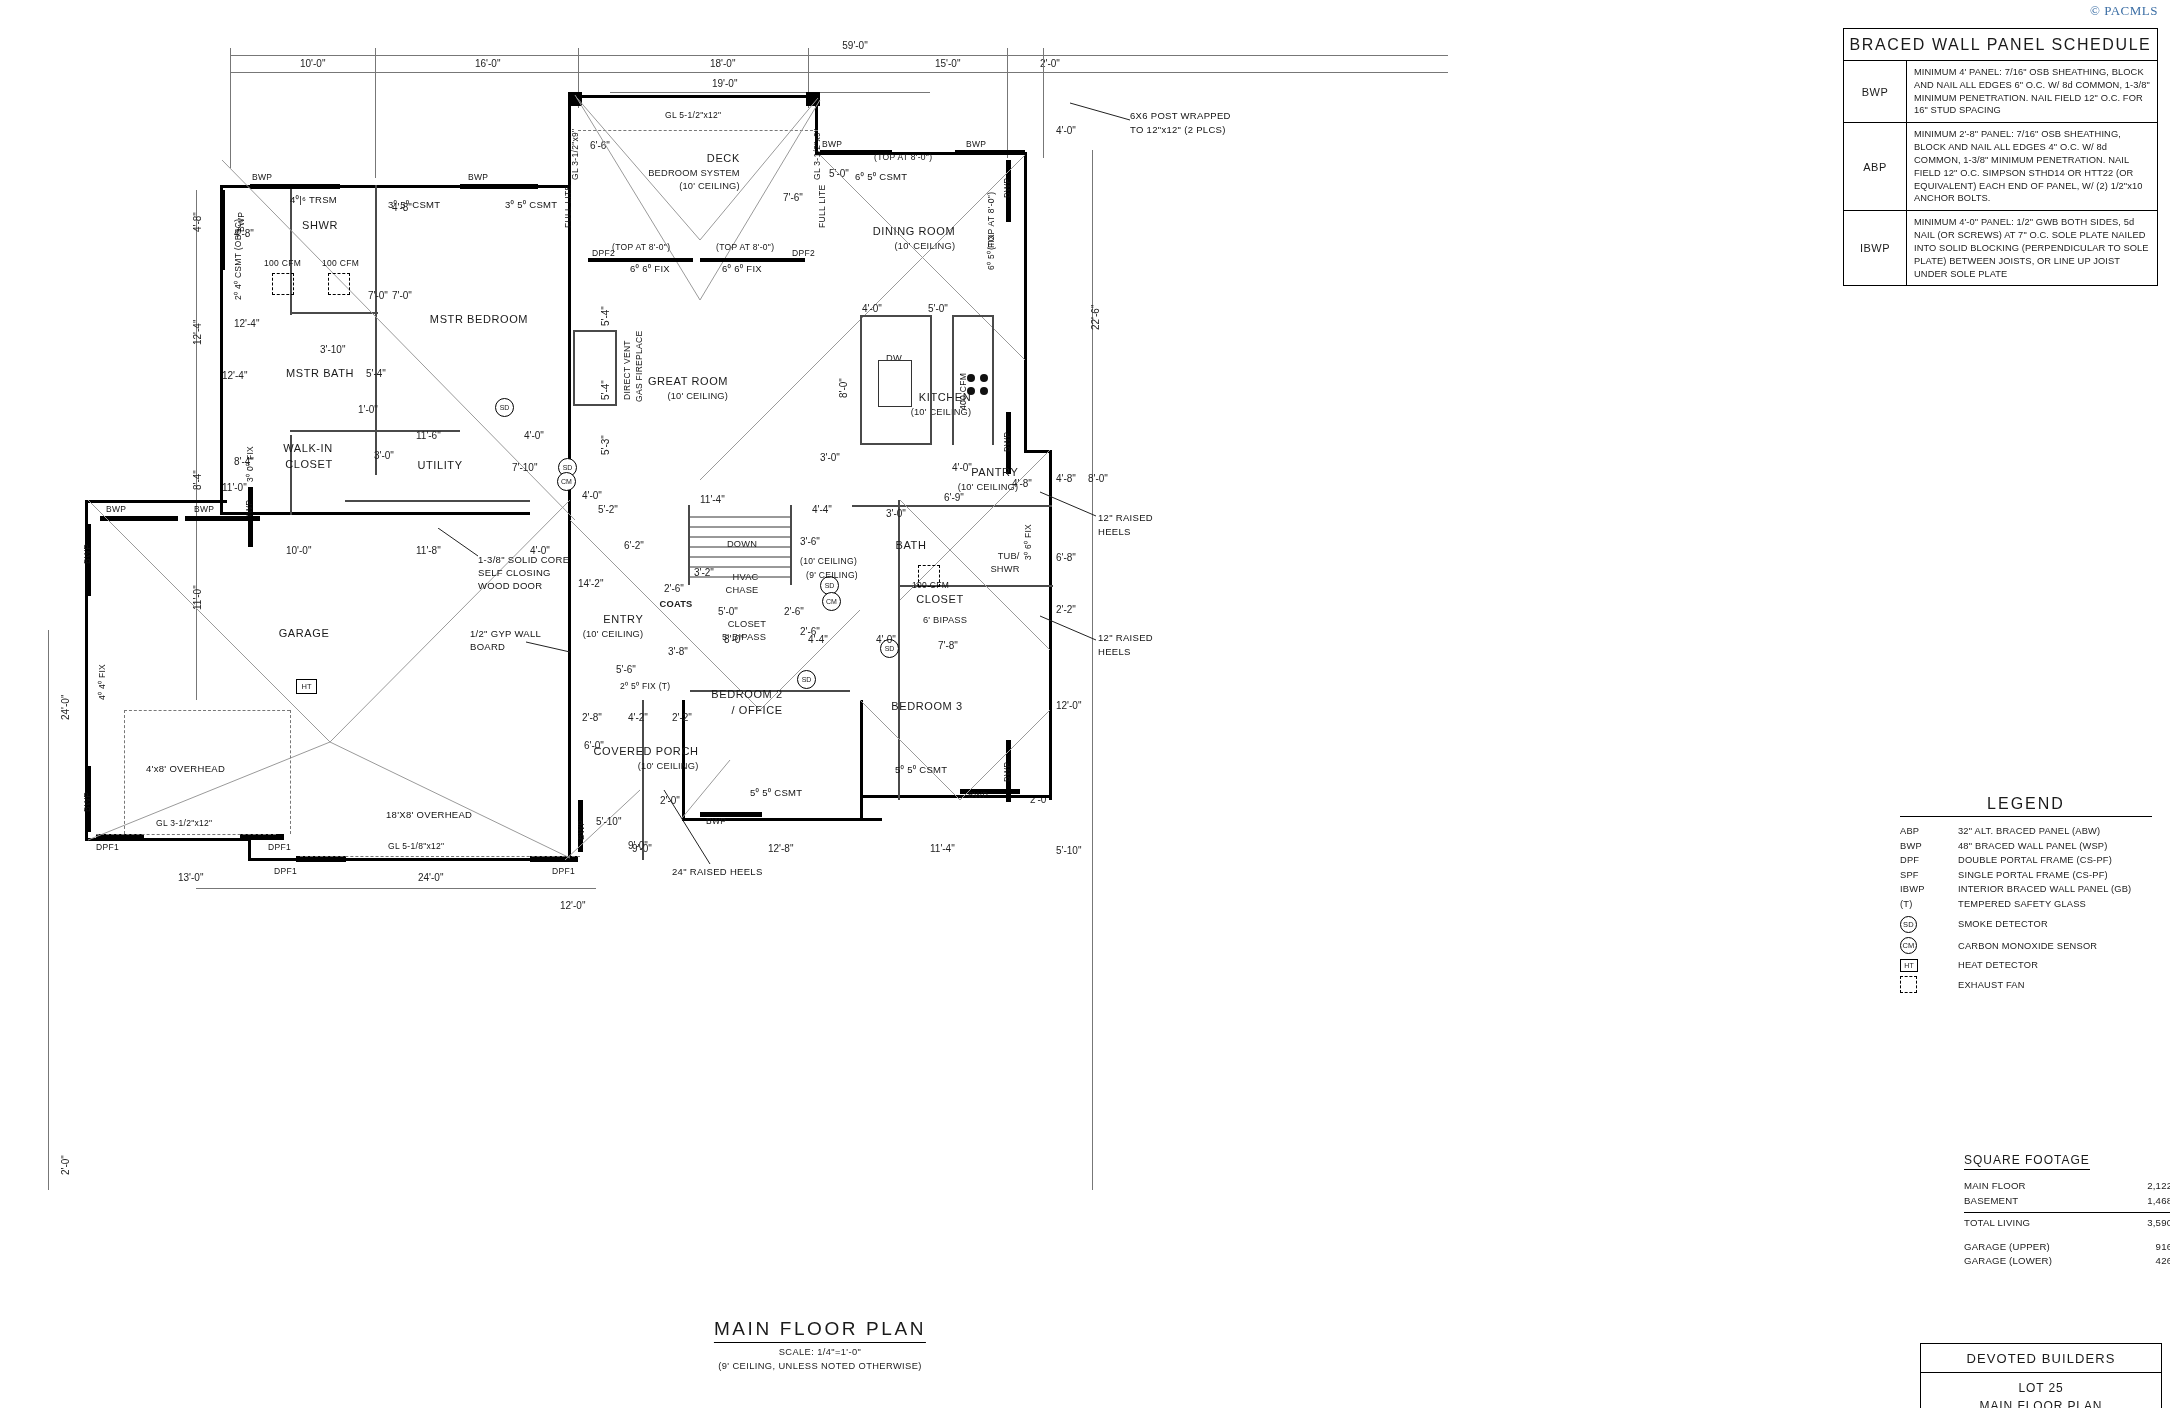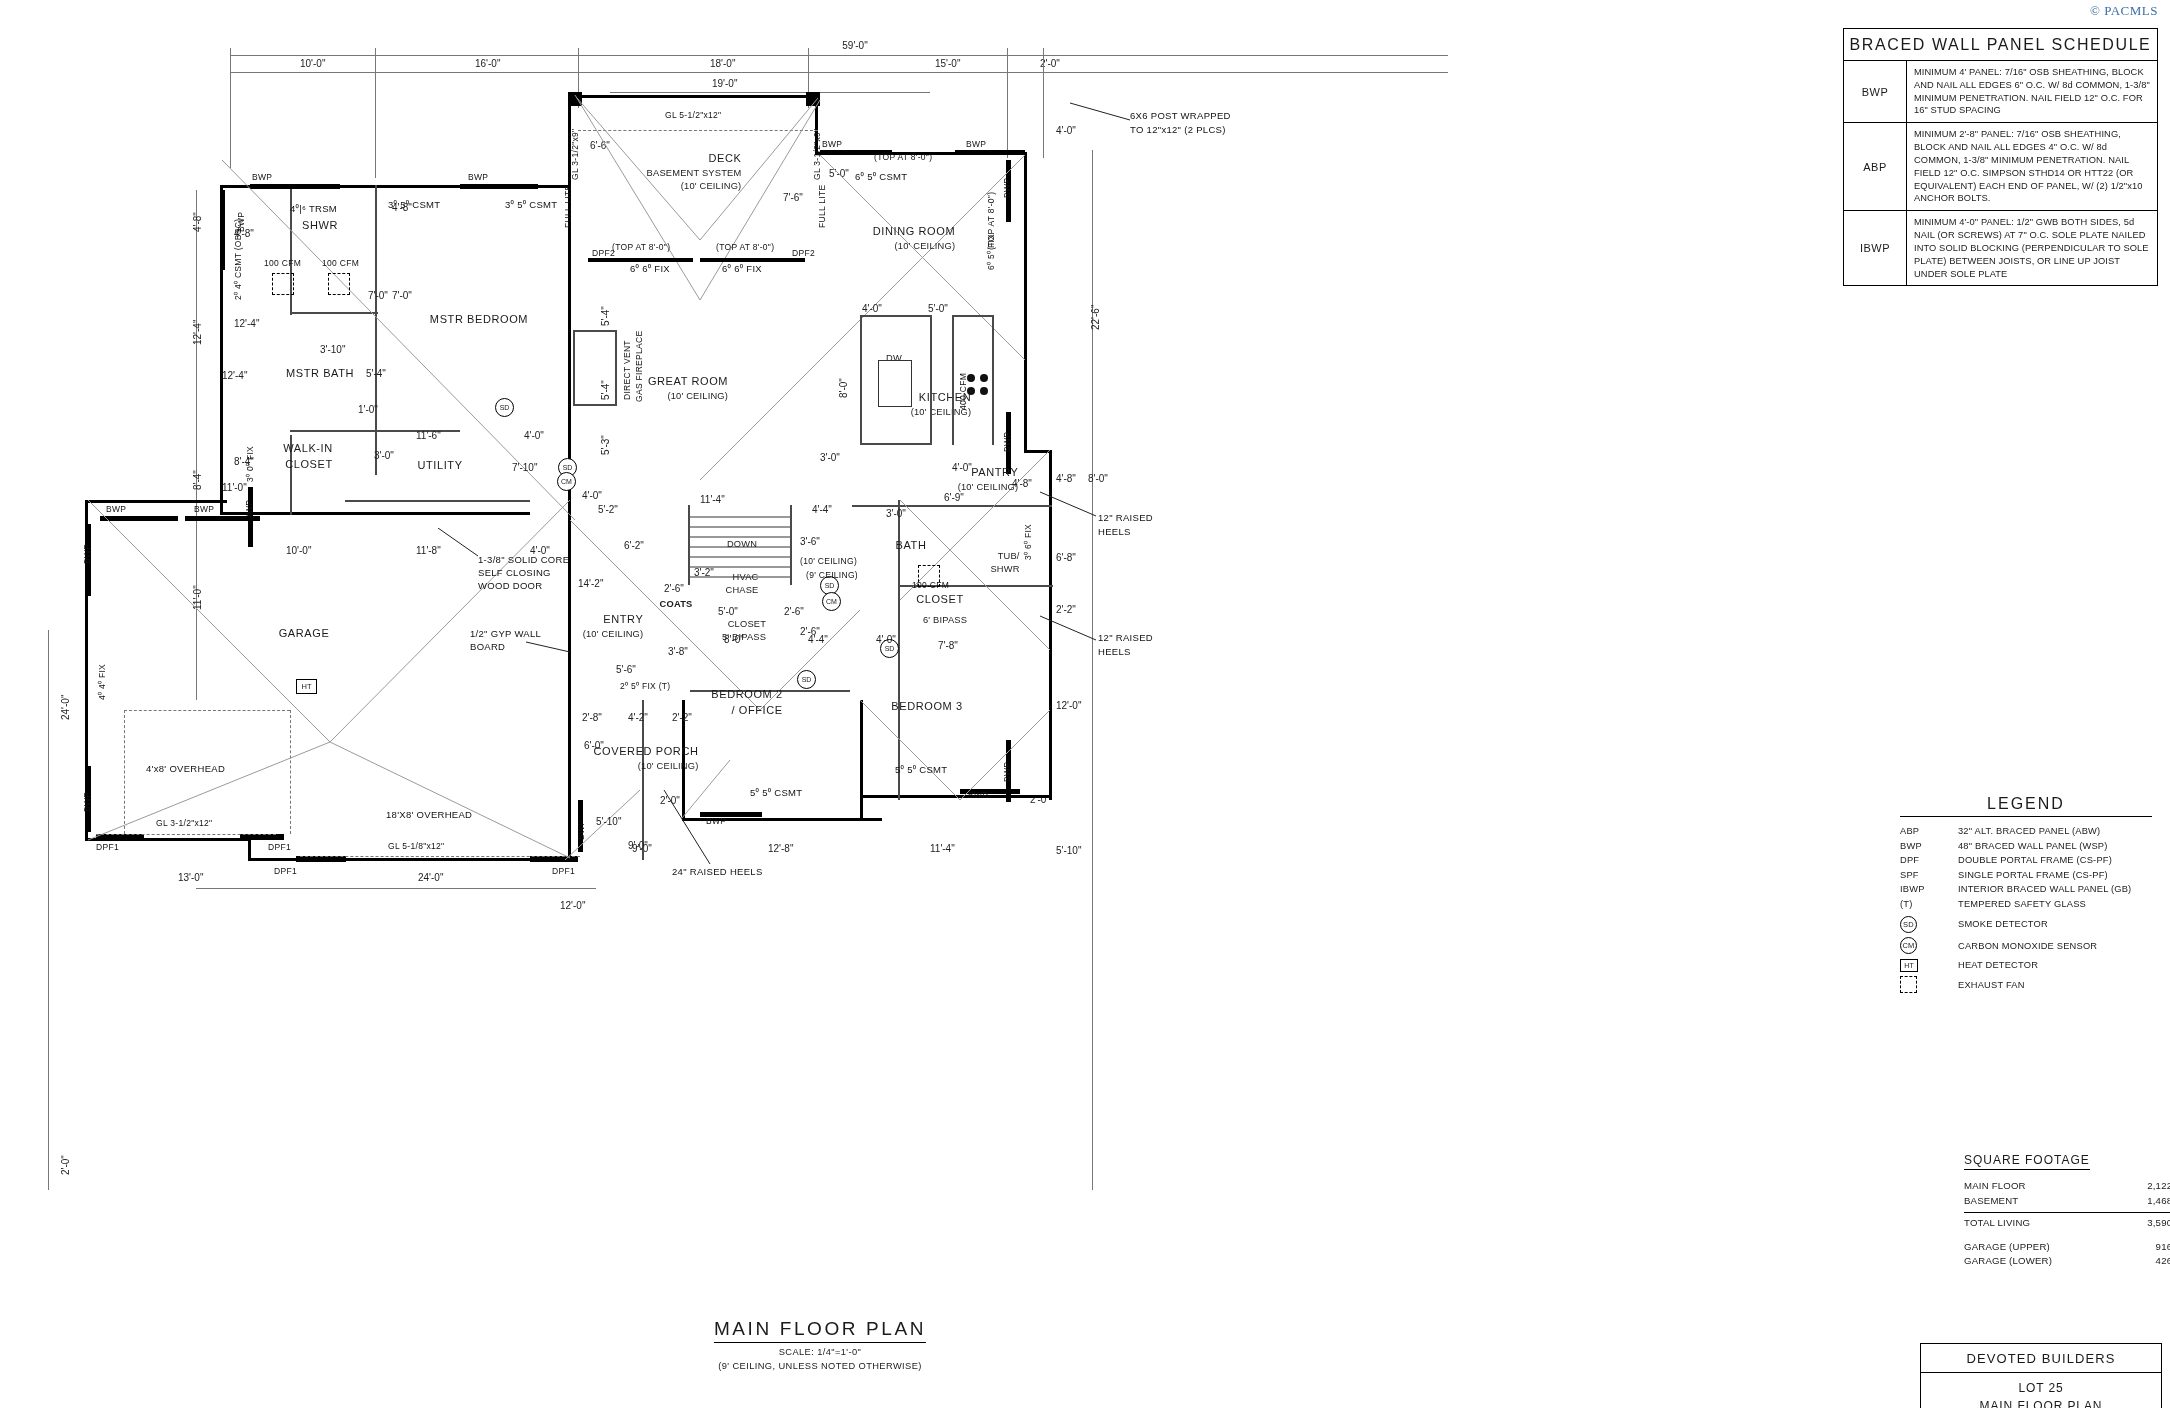--- a/index.html
+++ b/index.html
@@ -398,21 +398,21 @@
   <div class="room" style="left:440px;top:458px;">
     <div>UTILITY</div>
     </div>
 
   <div class="room" style="left:688px;top:374px;">
     <div>GREAT ROOM</div>
     <div class="sub">(10' CEILING)</div>
     </div>
   <div class="room" style="left:694px;top:151px;">
     <div>DECK</div>
-    <div class="sub">BASEMENT SYSTEM</div>
+    <div class="sub">BEDROOM SYSTEM</div>
     <div class="sub">(10' CEILING)</div>
     </div>
   <div class="room" style="left:914px;top:224px;">
     <div>DINING ROOM</div>
     <div class="sub">(10' CEILING)</div>
     </div>
   <div class="room" style="left:941px;top:390px;">
     <div>KITCHEN</div>
     <div class="sub">(10' CEILING)</div>
     </div>
@@ -464,21 +464,21 @@
     <div>COVERED PORCH</div>
     <div class="sub">(10' CEILING)</div>
     </div>
   <div class="room" style="left:742px;top:538px;">
     <div class="sub">DOWN</div>
     </div>
   <div class="room" style="left:894px;top:352px;">
     <div class="sub">DW</div>
     </div>
 
-  <div class="lbl sm" style="left:290px;top:193px;margin-top:9px;">4⁰|⁶ TRSM</div>
+  <div class="lbl sm" style="left:290px;top:193px;">4⁰|⁶ TRSM</div>
   <div class="lbl sm" style="left:388px;top:198px;">3⁰ 5⁰ CSMT</div>
   <div class="lbl sm" style="left:505px;top:198px;">3⁰ 5⁰ CSMT</div>
   <div class="lbl xs rot90" style="left:232px;top:300px;">2⁰ 4⁰ CSMT (OBSC)</div>
   <div class="lbl xs rot90" style="left:244px;top:482px;">3⁰ 0⁰ FIX</div>
   <div class="lbl sm" style="left:630px;top:262px;">6⁰ 6⁰ FIX</div>
   <div class="lbl sm" style="left:722px;top:262px;">6⁰ 6⁰ FIX</div>
   <div class="lbl sm" style="left:855px;top:170px;">6⁰ 5⁰ CSMT</div>
   <div class="lbl xs rot90" style="left:985px;top:270px;">6⁰ 5⁰ FIX</div>
   <div class="lbl xs rot90" style="left:96px;top:700px;">4⁰ 4⁰ FIX</div>
   <div class="lbl xs" style="left:620px;top:680px;">2⁰ 5⁰ FIX (T)</div>

